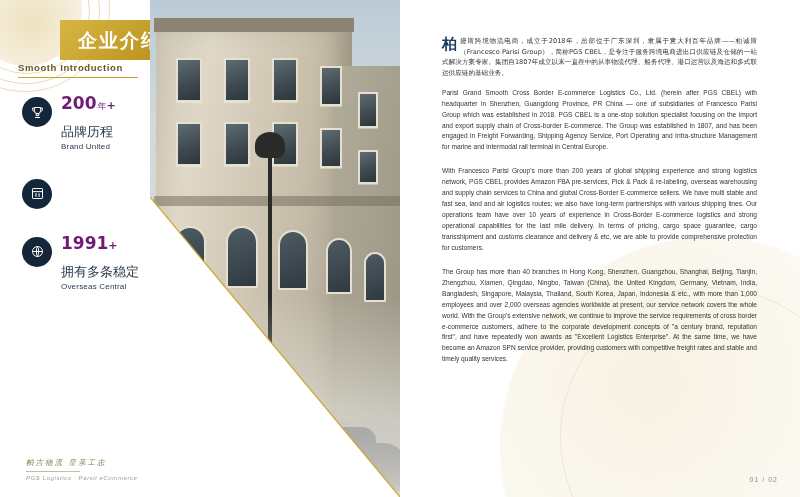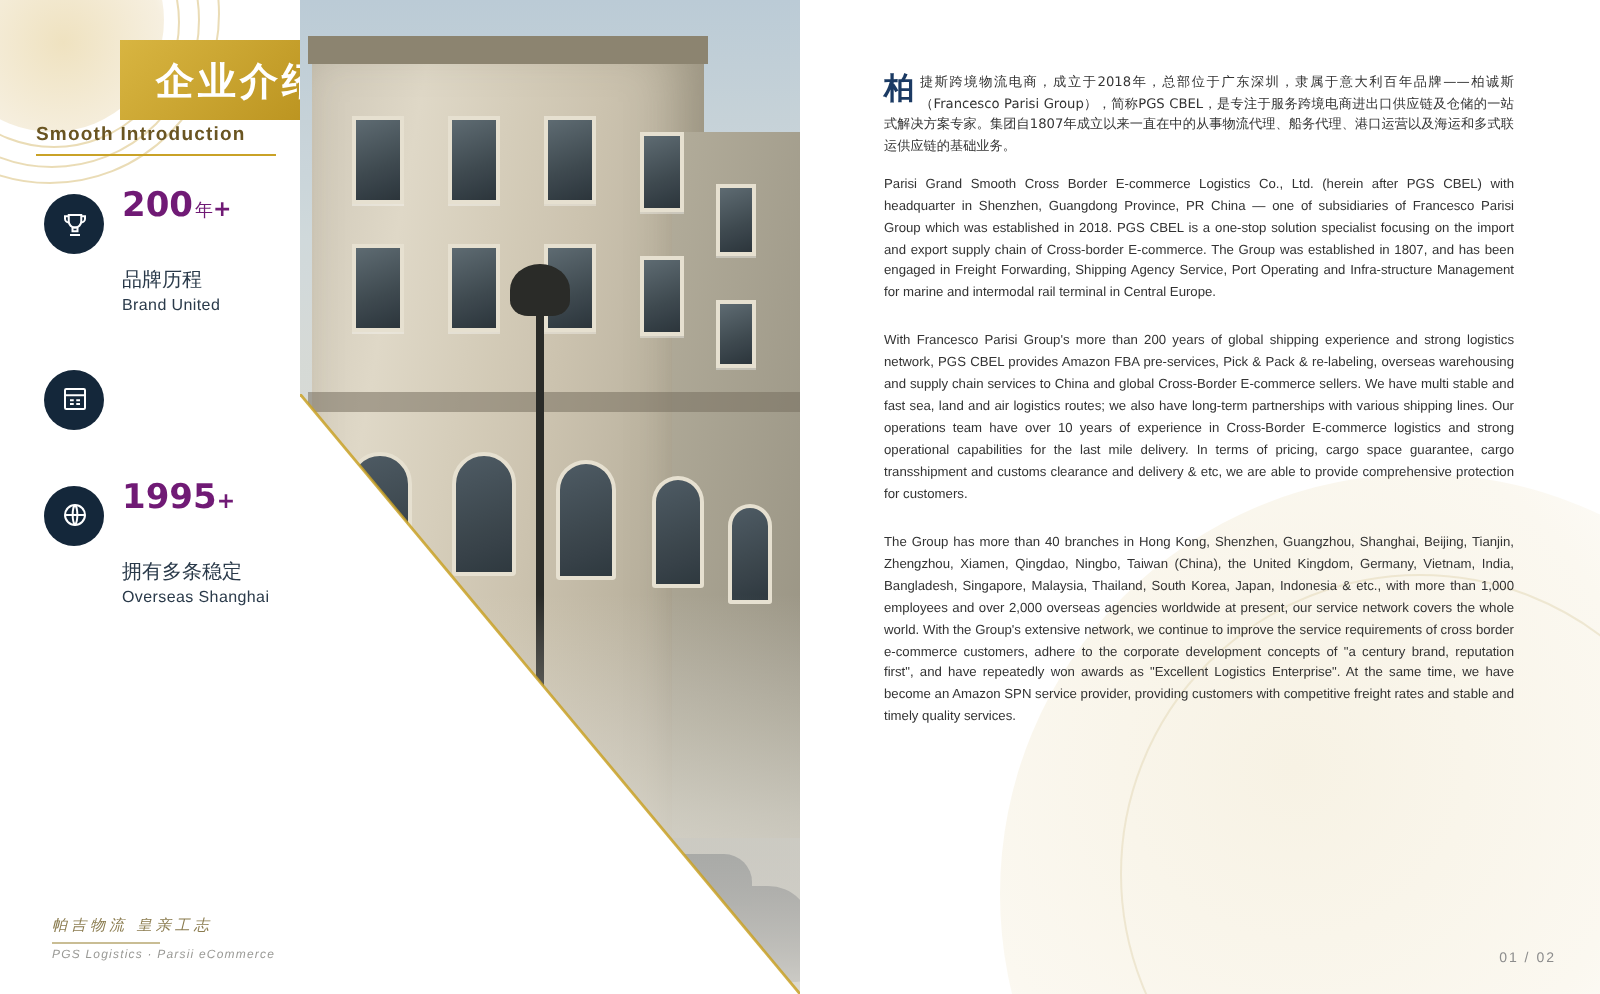--- a/index.html
+++ b/index.html
@@ -107,23 +107,23 @@
   .stat-num {
     font-size: 17px;
     font-weight: bold;
     color: #701a75;
     line-height: 1.05;
     font-family: "DejaVu Sans", sans-serif;
   }
   .stat-num .plus { font-size: 11px; }
   .stat-num .suffix-cn { font-size: 9px; font-weight: normal; margin-left: 1px; }
   .stat-cn {
-    font-size: 10px;
+    font-size: 13px;
     color: #2a3a4a;
-    margin-top: 20px;
+    margin-top: 10px;
     font-family: "DejaVu Sans", sans-serif;
   }
   .stat-en {
     font-size: 8px;
     color: #2a3a4a;
     margin-top: 1px;
     letter-spacing: .2px;
   }
 
   
@@ -357,24 +357,24 @@
       <div class="stat-row">
         <div class="stat-icon">
           <svg width="15" height="15" viewBox="0 0 24 24" fill="none" stroke="#fff" stroke-width="1.6">
             <circle cx="12" cy="12" r="8"></circle>
             <path d="M4 12h16"></path>
             <path d="M12 4c2.5 2.5 2.5 13 0 16M12 4c-2.5 2.5-2.5 13 0 16"></path>
           </svg>
         </div>
         <div>
           <div class="stat-num">
-            <span>1995</span><span class="plus">+</span>
+            <span>1991</span><span class="plus">+</span>
           </div>
           <div class="stat-cn">拥有多条稳定</div>
-          <div class="stat-en">Overseas Shanghai</div>
+          <div class="stat-en">Overseas Central</div>
         </div>
       </div>
 
     </div>
 
     <div class="photo-wrap">
       <div class="photo">
         <div class="sky"></div>
         <div class="bldg"></div>
         <div class="bldg2"></div>

